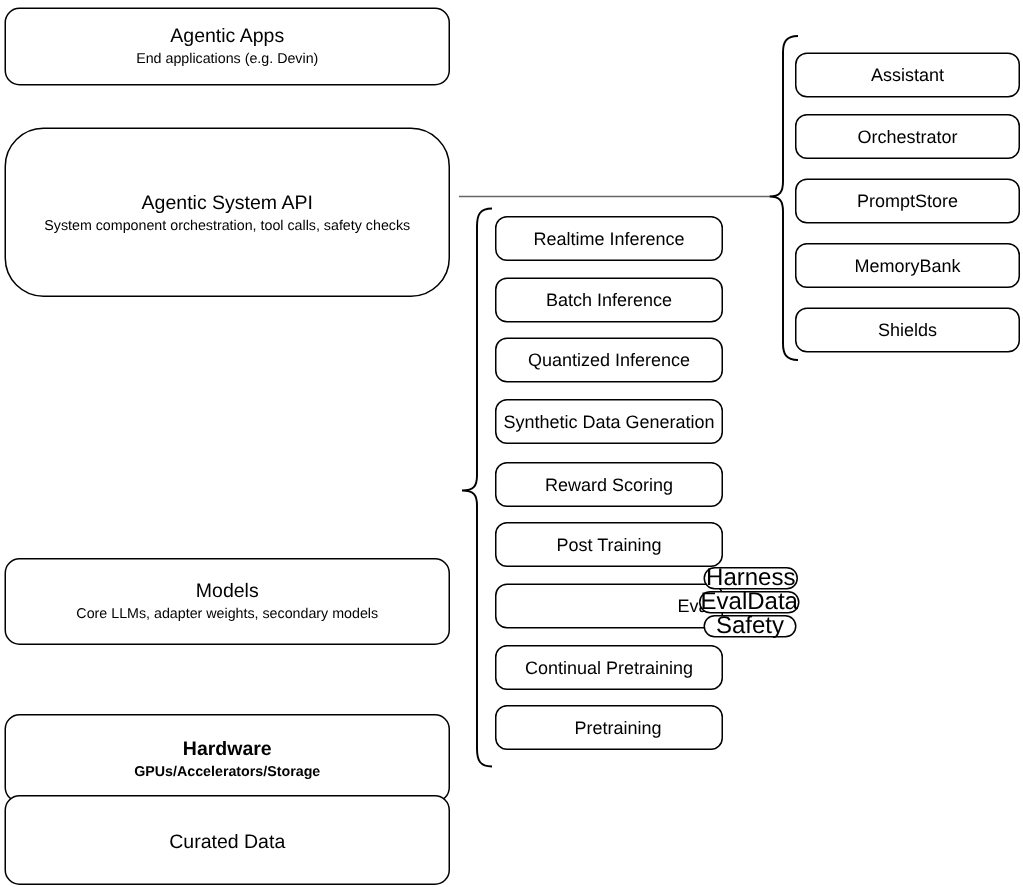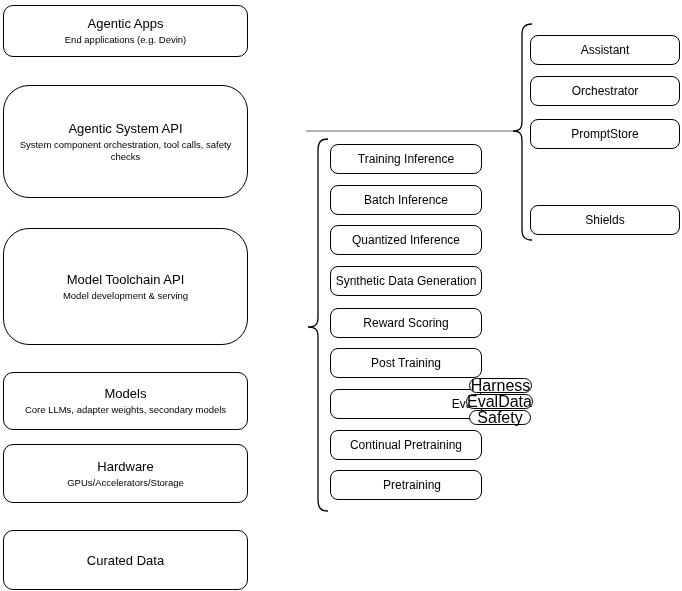--- a/index.html
+++ b/index.html
@@ -29,21 +29,21 @@
     border: 1px solid #000000;
     display: flex;
     flex-direction: column;
     align-items: center;
     justify-content: center;
     text-align: center;
     z-index: 1;
   }
   .layer-box {
     left: 3px;
-    width: 245px;
+    width: 297px;
     border-radius: 10px;
     gap: 3px;
   }
   .layer-box.big { border-radius: 26px; }
   .layer-title { font-size: 13px; line-height: 15px; }
   .layer-subtitle { font-size: 9.5px; line-height: 12px; }
   .comp-box {
     left: 330px;
     width: 152px;
     height: 30px;
@@ -83,41 +83,37 @@
   <div class="node layer-box" style="top:5px;height:52px;">
     <div class="layer-title label">Agentic Apps</div>
     <div class="layer-subtitle label">End applications (e.g. Devin)</div>
   </div>
 
   <div class="node layer-box big" style="top:85px;height:113px;">
     <div class="layer-title label">Agentic System API</div>
     <div class="layer-subtitle label">System component orchestration, tool calls, safety checks</div>
   </div>
 
-  <div class="node layer-box big" style="top:228px;height:117px;">
-    <div class="layer-title label">Model Toolchain API</div>
-    <div class="layer-subtitle label">Model development &amp; serving</div>
-  </div>
 
   <div class="node layer-box" style="top:372px;height:58px;">
     <div class="layer-title label">Models</div>
     <div class="layer-subtitle label">Core LLMs, adapter weights, secondary models</div>
   </div>
 
-  <div class="node layer-box" style="top:444px;height:59px;">
+  <div class="node layer-box" style="top:476px;height:59px;font-weight:bold;">
     <div class="layer-title label">Hardware</div>
     <div class="layer-subtitle label">GPUs/Accelerators/Storage</div>
   </div>
 
   <div class="node layer-box" style="top:530px;height:60px;">
     <div class="layer-title label">Curated Data</div>
   </div>
 
   <div class="node comp-box" style="top:144px;">
-    <span class="label">Training Inference</span>
+    <span class="label">Realtime Inference</span>
   </div>
   <div class="node comp-box" style="top:185px;">
     <span class="label">Batch Inference</span>
   </div>
   <div class="node comp-box" style="top:225px;text-align:center;">
     <span class="label">Quantized Inference</span>
   </div>
   <div class="node comp-box" style="top:266px;">
     <span class="label">Synthetic Data Generation</span>
   </div>
@@ -149,17 +145,20 @@
 
   <div class="node sys-box" style="top:35px;">
     <span class="label">Assistant</span>
   </div>
   <div class="node sys-box" style="top:76px;">
     <span class="label">Orchestrator</span>
   </div>
   <div class="node sys-box" style="top:119px;">
     <span class="label">PromptStore</span>
   </div>
+  <div class="node sys-box" style="top:162px;">
+    <span class="label">MemoryBank</span>
+  </div>
   <div class="node sys-box" style="top:205px;">
     <span class="label">Shields</span>
   </div>
 
 </div>
 
 </body></html>

